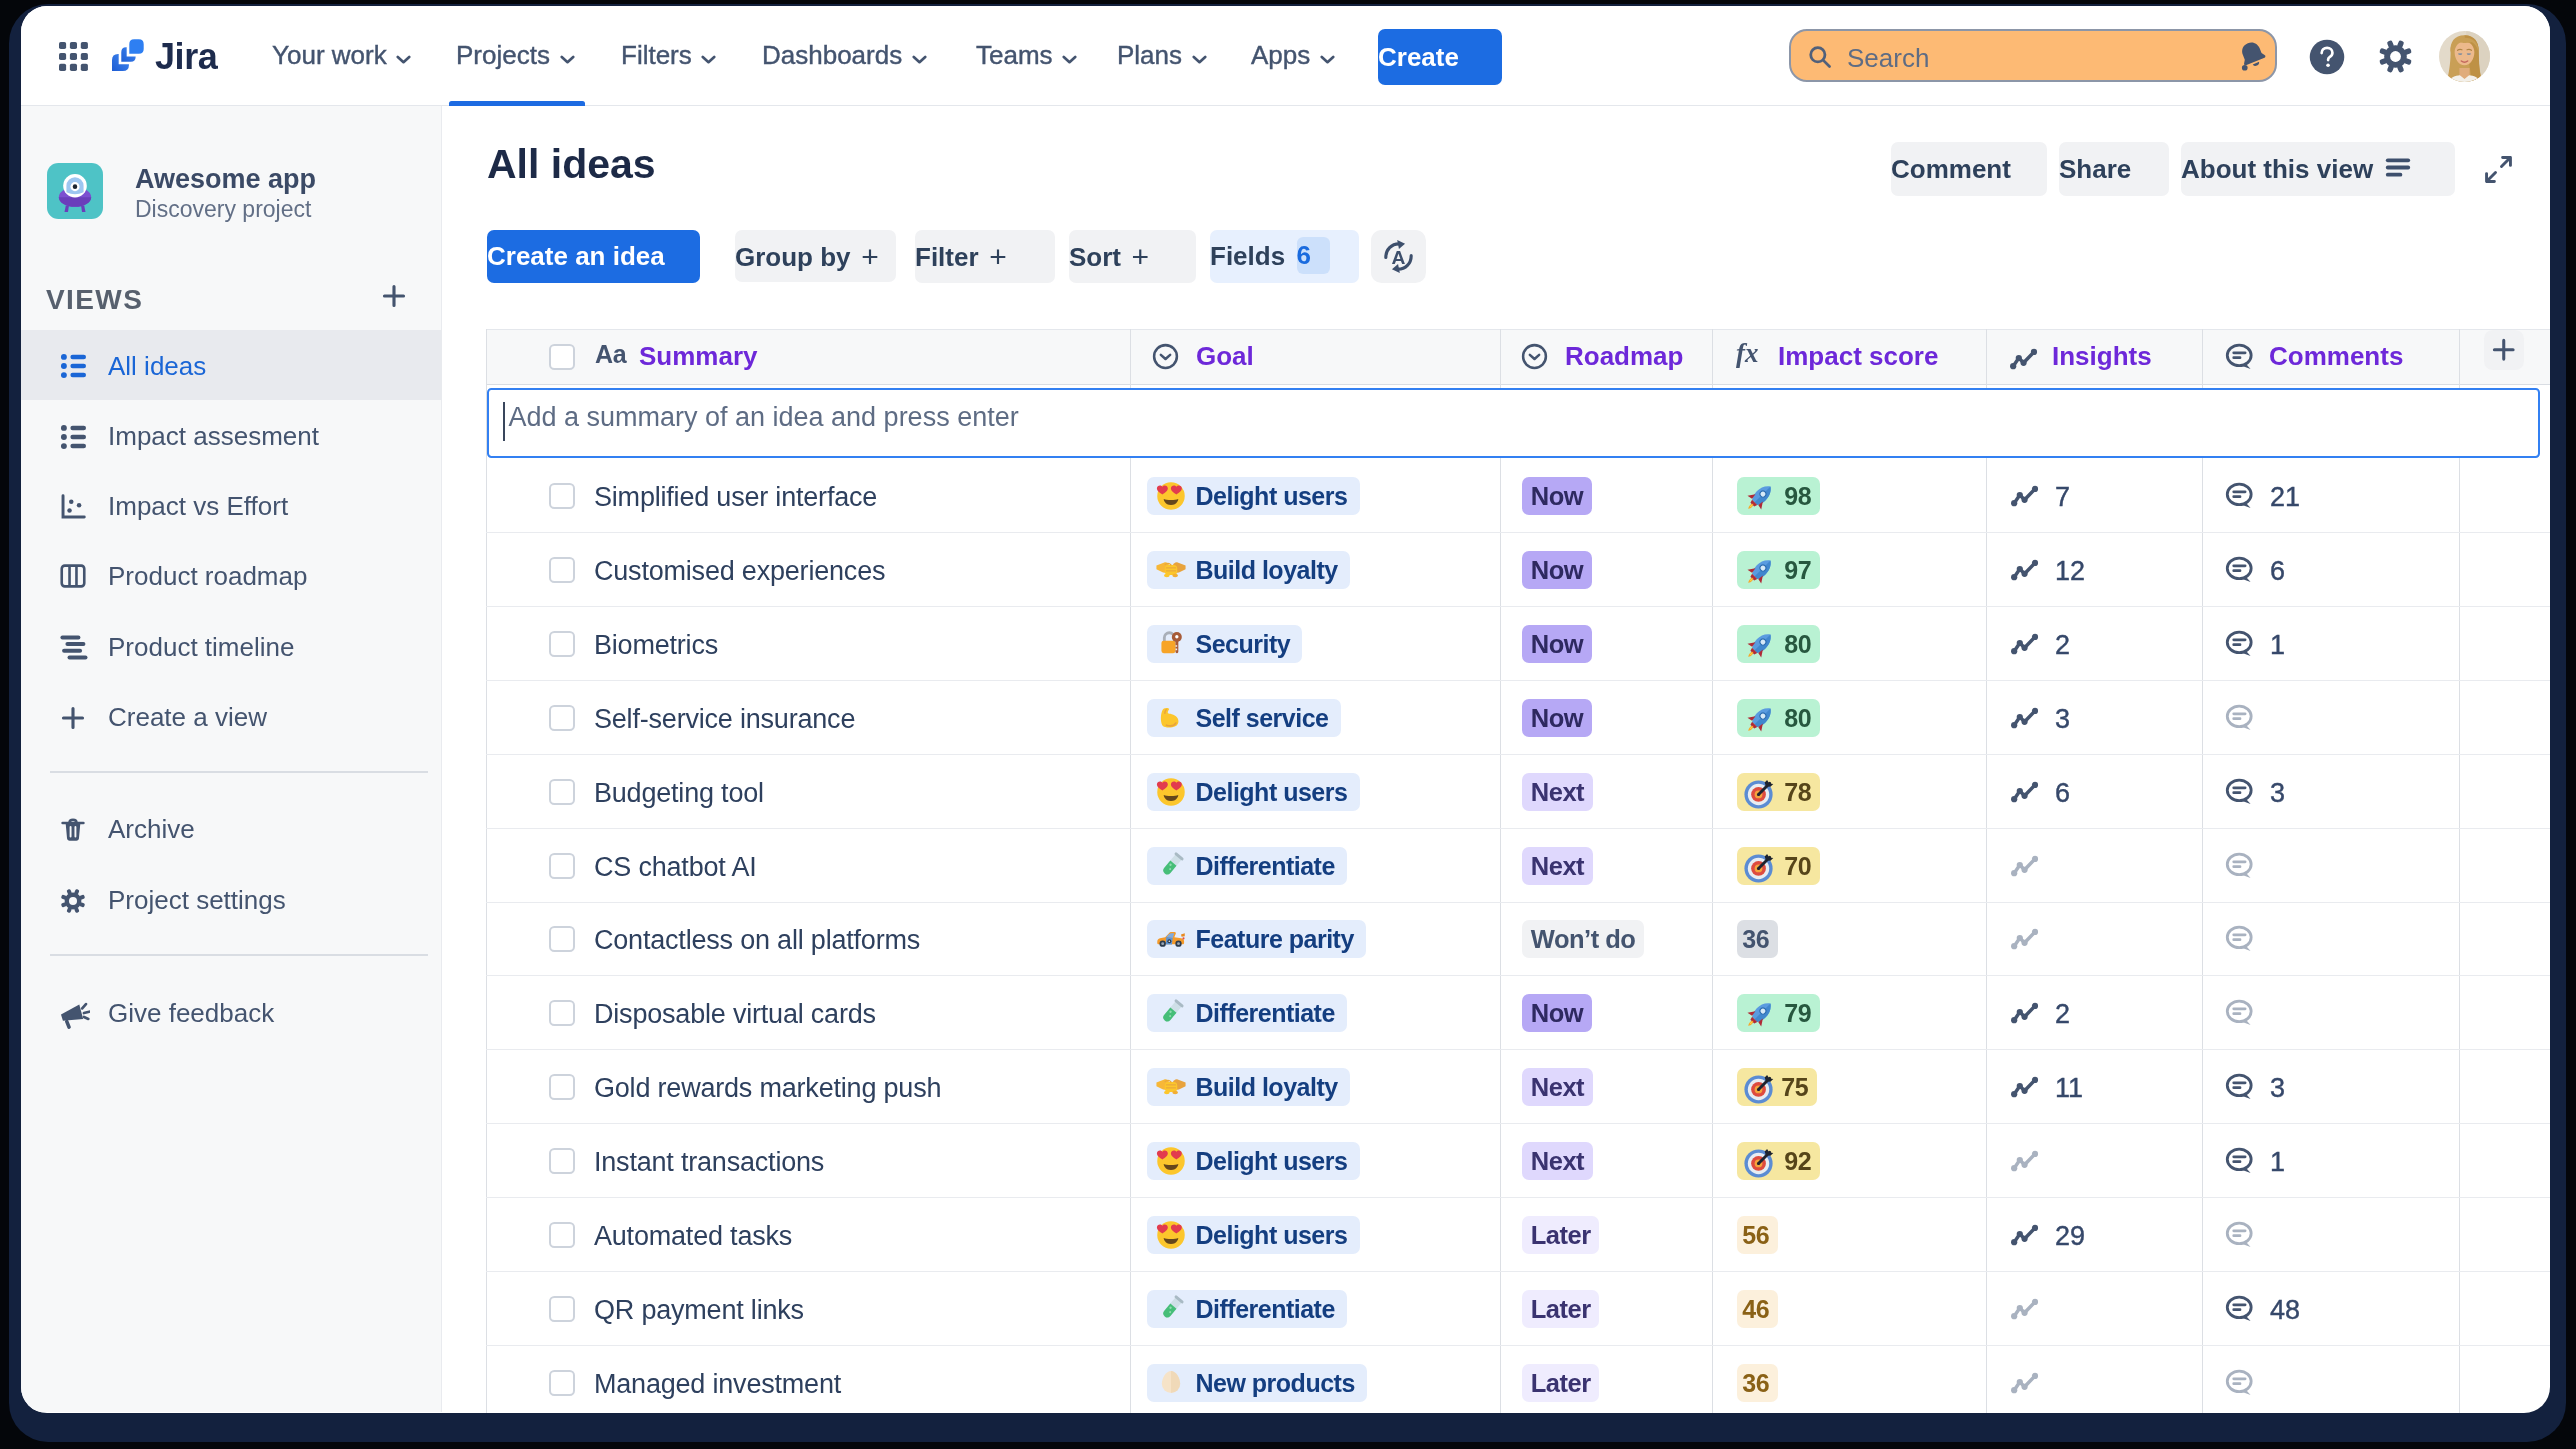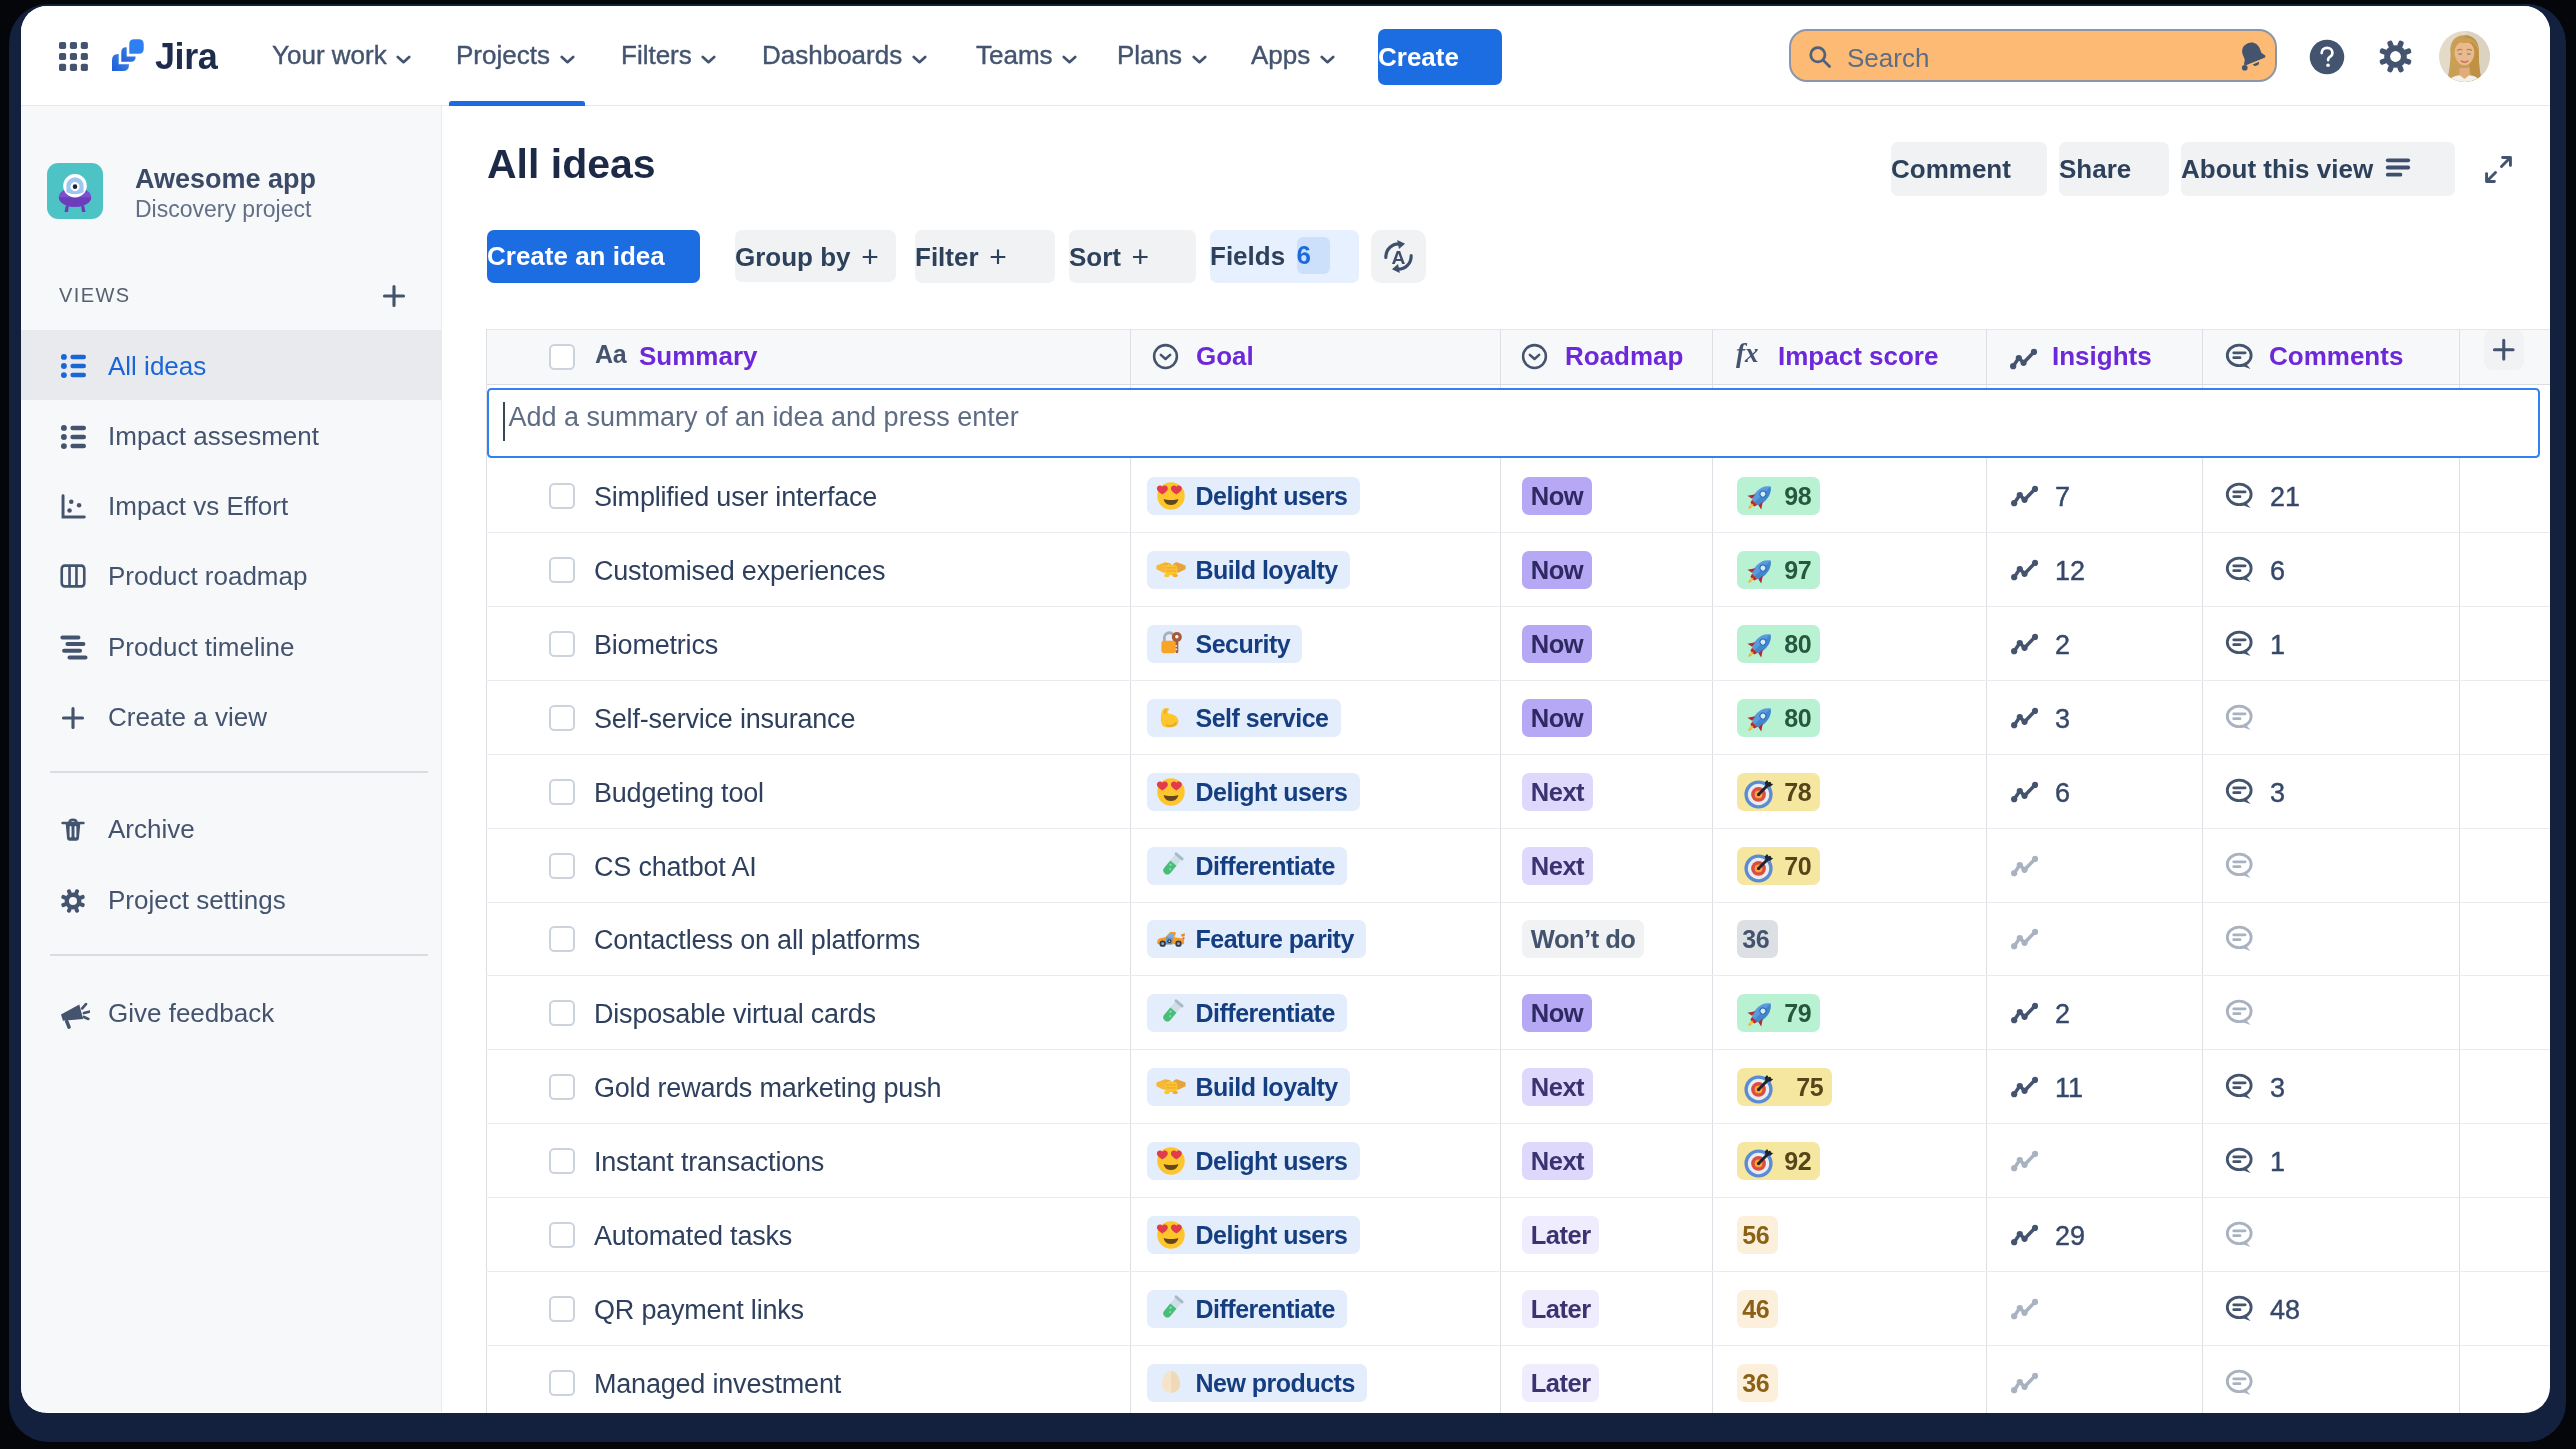--- a/index.html
+++ b/index.html
@@ -34,21 +34,21 @@
 <path d="M13.5 39h37c0 6.2-8.3 11-18.5 11s-18.5-4.8-18.5-11z" fill="#6A3EBB"></path>
 <path d="M21.5 48.5l-1.5 7.5h4l1-7z" fill="#6A3EBB"></path>
 <path d="M42.5 48.5l1.5 7.5h-4l-1-7z" fill="#6A3EBB"></path>
 <circle cx="32" cy="26" r="13.5" fill="#fff"></circle>
 <path d="M32 16.3a9.8 9.8 0 0 1 9.8 9.8v7.4a23 23 0 0 1-19.6 0v-7.4A9.8 9.8 0 0 1 32 16.3z" fill="#9DC6F0"></path>
 <circle cx="32" cy="27" r="5.2" fill="#fff"></circle>
 <circle cx="32" cy="27" r="2.6" fill="#1B2430"></circle>
         </svg></div>
       <div style="position:absolute;left:114px;top:58px;font-size:27px;font-weight:bold;color:#3B4A66">Awesome app</div>
       <div style="position:absolute;left:114px;top:90px;font-size:23px;color:#626F86">Discovery project</div>
-      <div style="position:absolute;left:38px;top:178px;font-size:20px;font-weight:normal;color:#57606E;letter-spacing:1.4px">VIEWS</div>
+      <div style="position:absolute;left:25px;top:178px;font-size:28px;font-weight:bold;color:#57606E;letter-spacing:1.4px">VIEWS</div>
       <div style="position:absolute;left:360px;top:177px"><svg viewBox="0 0 30 30" width="26" height="26" style="">
           <path d="M15 4v22M4 15h22" stroke="#44546F" stroke-width="3.6" stroke-linecap="round"></path>
         </svg></div>
       <div style="position:absolute;left:0;top:224px;width:421px;height:70px;background:#E8EAEE"></div>
       <div style="position:absolute;left:39px;top:247px;height:26px"><svg viewBox="0 0 30 30" width="26" height="26" style="">
           <circle cx="4.5" cy="4.5" r="3.4" fill="#1A66D6"></circle>
           <rect x="12" y="1.9" width="18" height="5.2" rx="2.6" fill="#1A66D6"></rect>
           <circle cx="4.5" cy="15" r="3.4" fill="#1A66D6"></circle>
           <rect x="12" y="12.4" width="18" height="5.2" rx="2.6" fill="#1A66D6"></rect>
           <circle cx="4.5" cy="25.5" r="3.4" fill="#1A66D6"></circle>
@@ -483,21 +483,21 @@
           </svg><span>Build loyalty</span></div>
         <div class="chip road" style="left:1036px;background:#DFD8FD;color:#3A3370">Next</div>
         <div class="chip imp" style="left:1251px;background:#F6E7A0;color:#56451A"><svg class="em" viewBox="0 0 36 36" width="35" height="35" style="vertical-align:middle;position:relative;top:-0.9px;">
             <circle cx="17" cy="19" r="14.5" fill="#5B8CD3"></circle>
 <circle cx="17" cy="19" r="11" fill="#E8EDF2"></circle>
 <circle cx="17" cy="19" r="7.6" fill="#DE4B3F"></circle>
 <circle cx="17" cy="19" r="4" fill="#F4A43C"></circle>
 <circle cx="17" cy="19" r="1.6" fill="#7A2C20"></circle>
 <path d="M17 19L28.5 7.5" stroke="#1E2430" stroke-width="3" stroke-linecap="round"></path>
 <path d="M25.8 4.2l2.3 3.5 4.1.4-3 3-4.6-.6-1.3-3.8z" fill="#1E2430"></path>
-          </svg><span style="margin-left:19px">75</span></div>
+          </svg><span style="margin-left:4px">75</span></div>
         <div class="cell-ic" style="left:1524px"><svg viewBox="0 0 34 30" width="30" height="26" style="">
             <path d="M4.5 24.5 L11 15 L16.5 20.5 L28.5 8" fill="none" stroke="#44546F" stroke-width="4" stroke-linecap="round" stroke-linejoin="round"></path>
 <circle cx="4.5" cy="24.5" r="3.6" fill="#44546F"></circle>
             <circle cx="11" cy="15" r="3.6" fill="#44546F"></circle>
             <circle cx="16.5" cy="20.5" r="3.6" fill="#44546F"></circle>
             <circle cx="28.5" cy="8" r="3.6" fill="#44546F"></circle>
           </svg></div>
         <div class="num" style="left:1569px">11</div>
         <div class="cell-ic" style="left:1739px"><svg viewBox="0 0 36 34" width="31" height="29" style="">
             <ellipse cx="16.5" cy="14.5" rx="14" ry="12" fill="none" stroke="#44546F" stroke-width="3.3"></ellipse>

